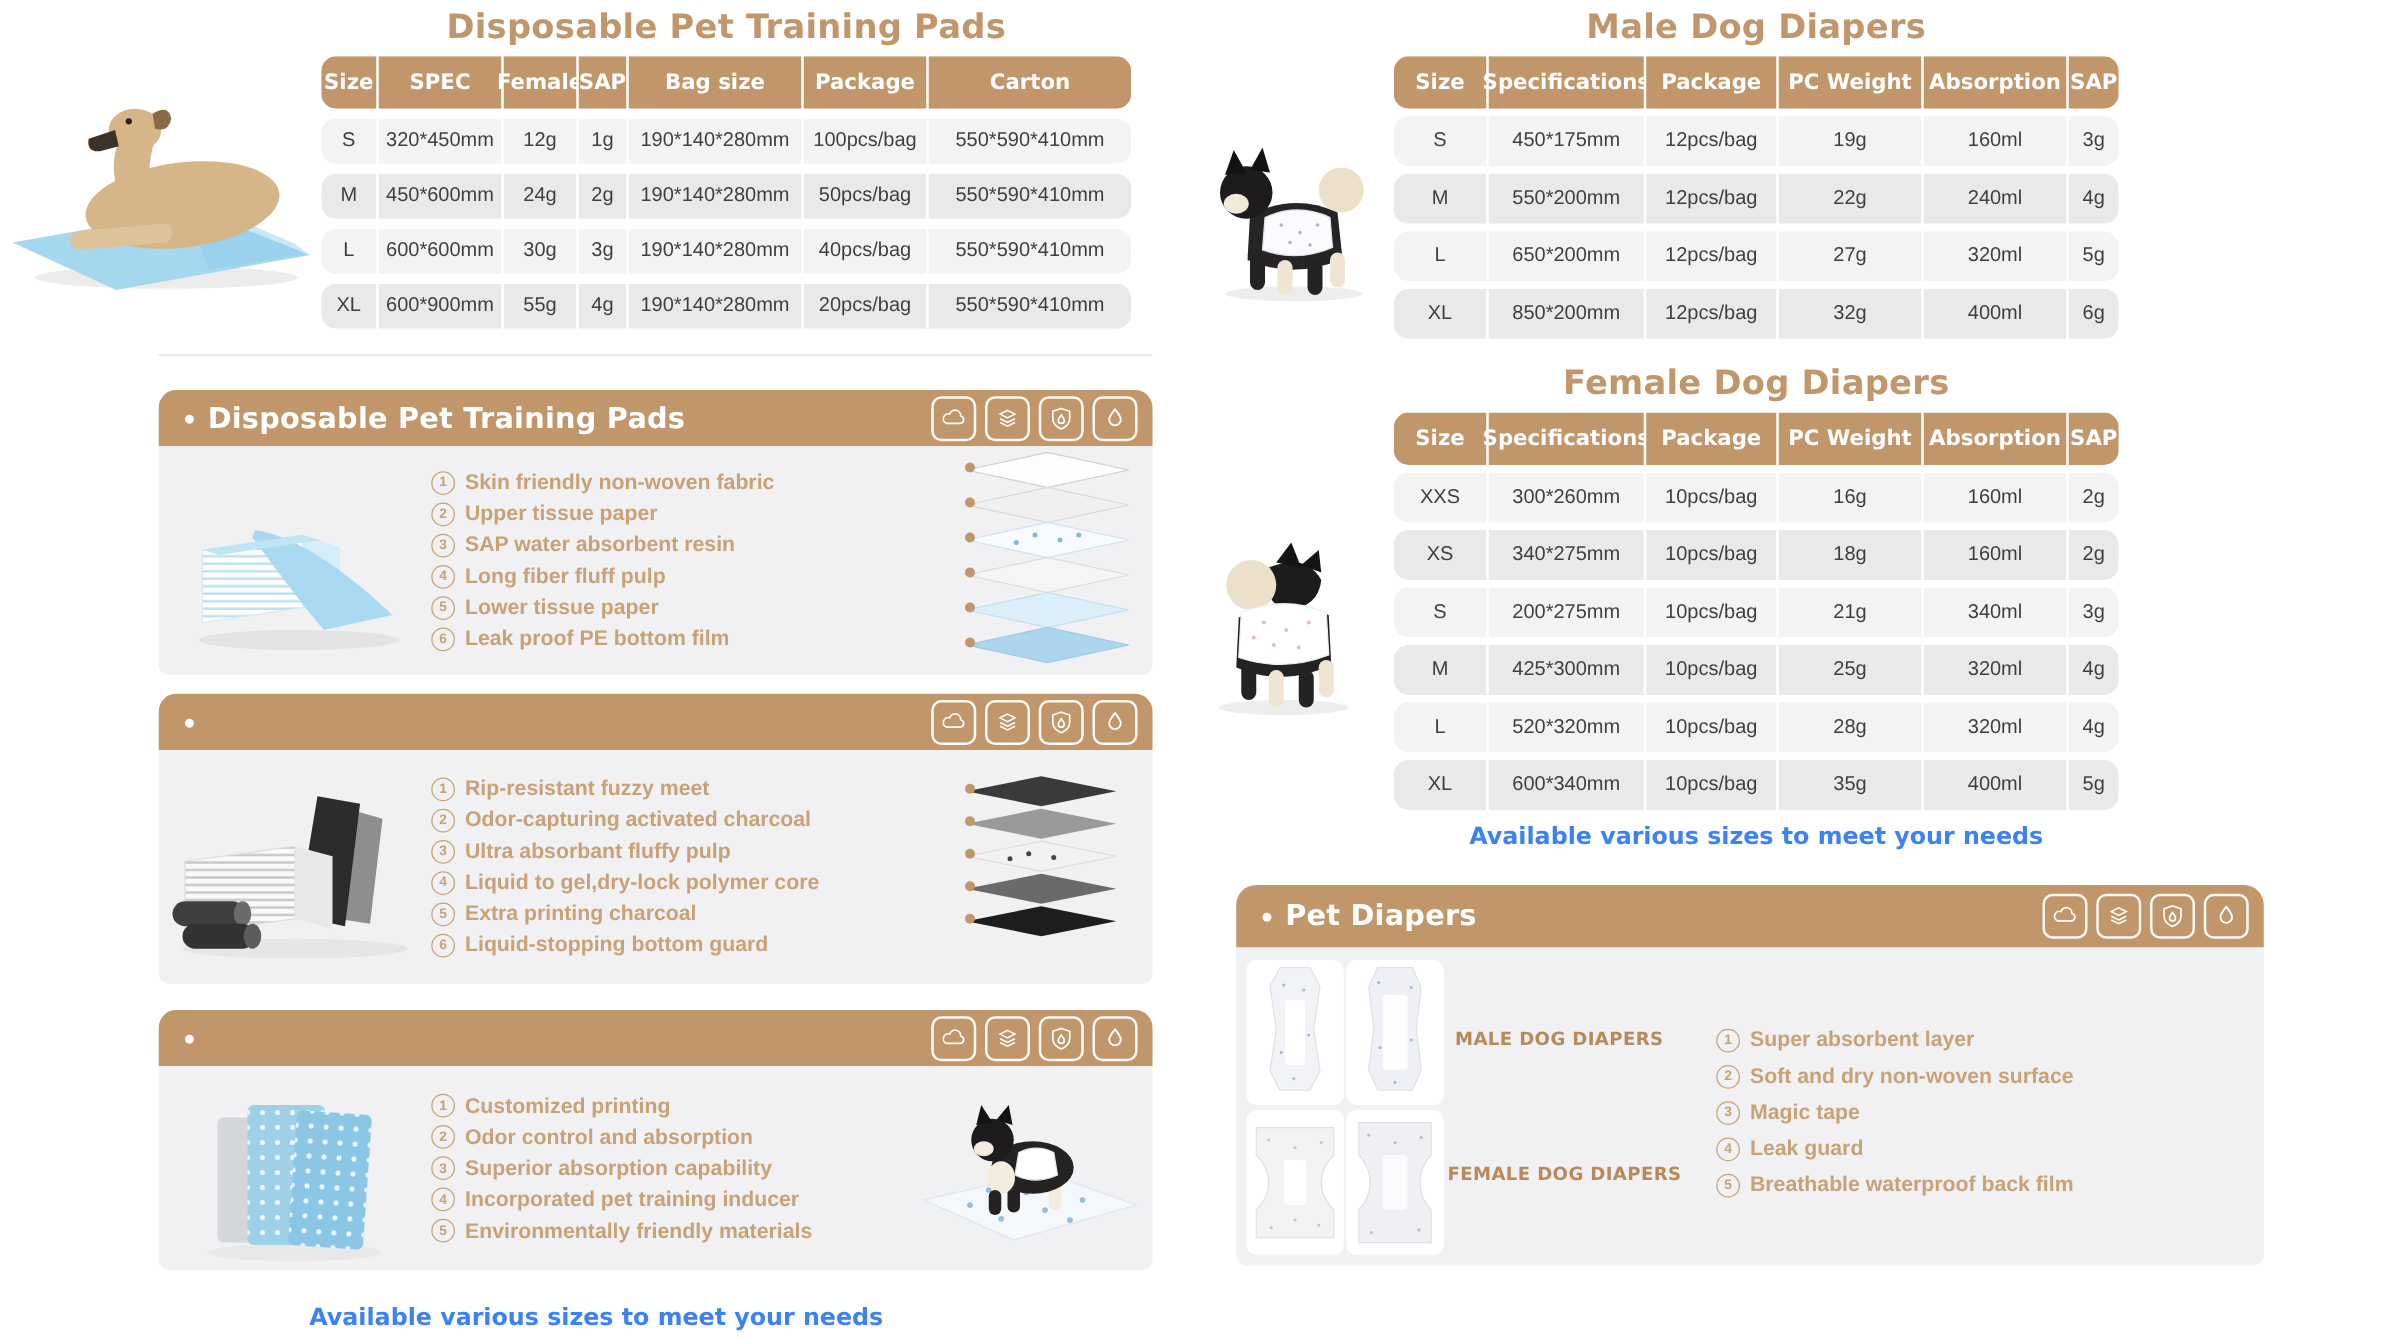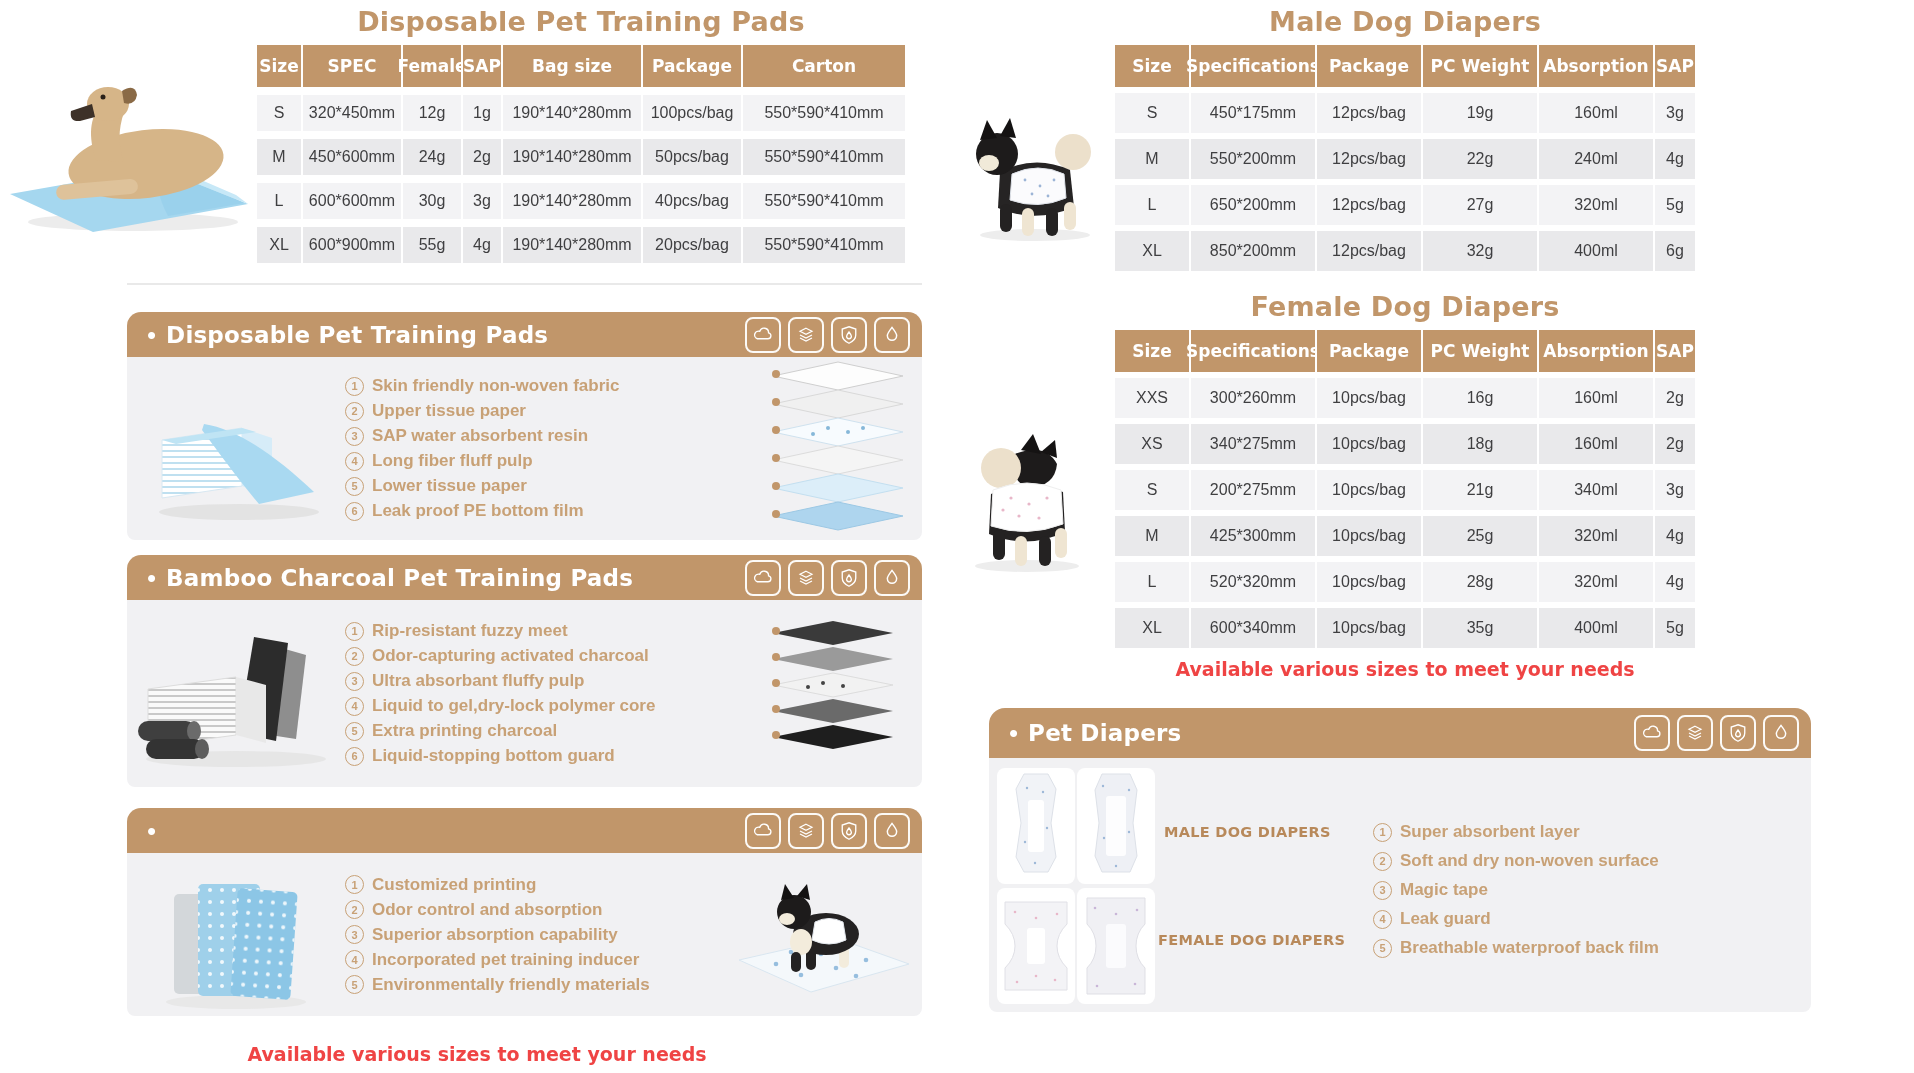--- a/index.html
+++ b/index.html
@@ -4,21 +4,21 @@
 <style>
   html,body{margin:0;padding:0;background:#fff;}
   .page{position:relative;width:1914px;height:1073px;background:#fff;overflow:hidden;
         font-family:"Liberation Sans",sans-serif;}
   .big-title{position:absolute;text-align:center;font-family:"DejaVu Sans",sans-serif;
         font-weight:bold;font-size:27px;color:#c1966a;letter-spacing:.2px;}
   .divider{position:absolute;height:2px;background:#e9e9e9;}
   
   .spec-table{position:absolute;}
   .trow{display:grid;grid-template-columns:var(--cols);gap:2px;margin-bottom:var(--gap);
-        border-radius:0;overflow:hidden;}
+        border-radius:12px;overflow:hidden;}
   .trow>div{display:flex;align-items:center;justify-content:center;}
   .trow.thead>div{background:#c1966a;color:#fff;font-weight:bold;height:42px;font-size:17px;
         font-family:"DejaVu Sans",sans-serif;}
   .trow.light>div{background:#f3f3f5;}
   .trow.dark>div{background:#e9e9eb;}
   .trow.body>div{height:var(--rowh);color:#3f3f41;font-size:16px;}
   .left-table{--cols:44px 98px 58px 38px 138px 98px 1fr;--rowh:36px;--gap:8px;width:648px;}
   .right-table{--cols:74px 124px 104px 114px 114px 1fr;--rowh:40px;--gap:6px;width:580px;}
   
   .panel{position:absolute;}
@@ -35,21 +35,21 @@
         align-items:center;justify-content:center;}
   .img-right{position:absolute;right:4px;top:0;width:190px;height:100%;display:flex;
         align-items:center;justify-content:center;}
   .feat-list{position:absolute;left:218px;top:0;height:100%;display:flex;flex-direction:column;
         justify-content:center;row-gap:5px;}
   .feat{display:flex;align-items:center;gap:8px;color:#c8a176;font-size:17px;font-weight:bold;
         font-family:"Liberation Sans",sans-serif;}
   .num{flex:0 0 auto;width:17px;height:17px;border:1.5px solid #c8a176;border-radius:50%;
         display:inline-flex;align-items:center;justify-content:center;font-size:11px;font-weight:bold;}
   .note{position:absolute;text-align:center;font-family:"DejaVu Sans",sans-serif;font-weight:bold;
-        font-size:19px;color:#ef4444;}
+        font-size:19px;color:#3b82f6;}
   
   .pd-band{height:50px;border-radius:16px 16px 0 0;}
   .pd-card{position:absolute;width:78px;height:116px;background:#fff;border-radius:8px;
         display:flex;align-items:center;justify-content:center;}
   .pd-label{position:absolute;font-family:"DejaVu Sans",sans-serif;font-weight:bold;
         font-size:14.5px;color:#b8895a;letter-spacing:.3px;}
   .pd-feats{position:absolute;display:flex;flex-direction:column;row-gap:9px;}
   .photo{position:absolute;}
 </style>
 </head>
@@ -226,21 +226,20 @@
               <circle cx="38" cy="14" r="4" fill="#c1966a"></circle>
             </g>
         </svg>
       </span>
     </div>
   </div>
 
   <div class="panel" style="left:127px;top:555px;width:795px">
     <div class="panel-band">
       <span class="bullet">•</span>
-      <span class="ptitle">Bamboo Charcoal Pet Training Pads</span>
       <span class="badges">
         <span class="badge">
             <svg width="24" height="24" viewBox="0 0 32 32" fill="none" stroke="#fff" stroke-width="1.8">
               <path d="M8.5 21h14a4 4 0 0 0 .9-7.9A6 6 0 0 0 11.7 11 4.6 4.6 0 0 0 8.5 21z"></path>
             </svg>
           </span>
         <span class="badge">
             <svg width="24" height="24" viewBox="0 0 32 32" fill="none" stroke="#fff" stroke-width="1.6">
               <path d="M16 7l8 4-8 4-8-4z"></path>
               <path d="M8 16l8 4 8-4"></path>

